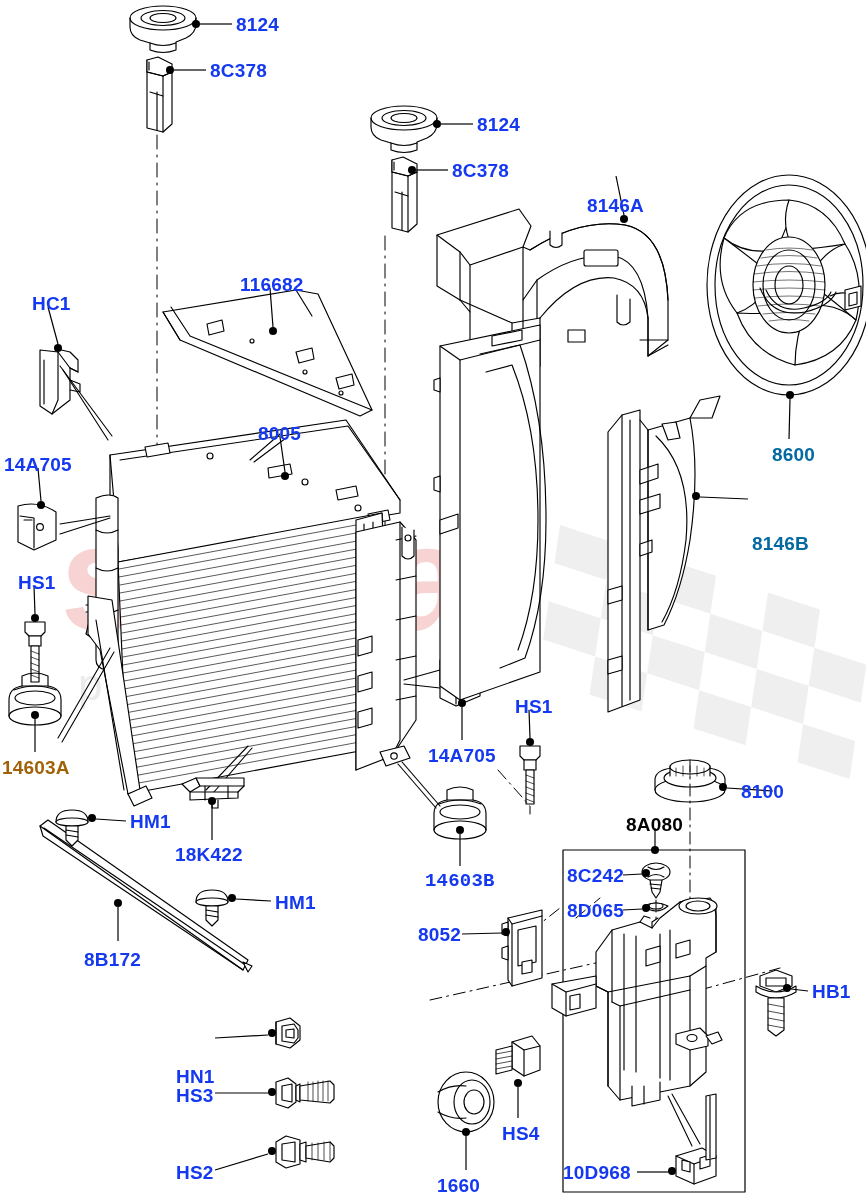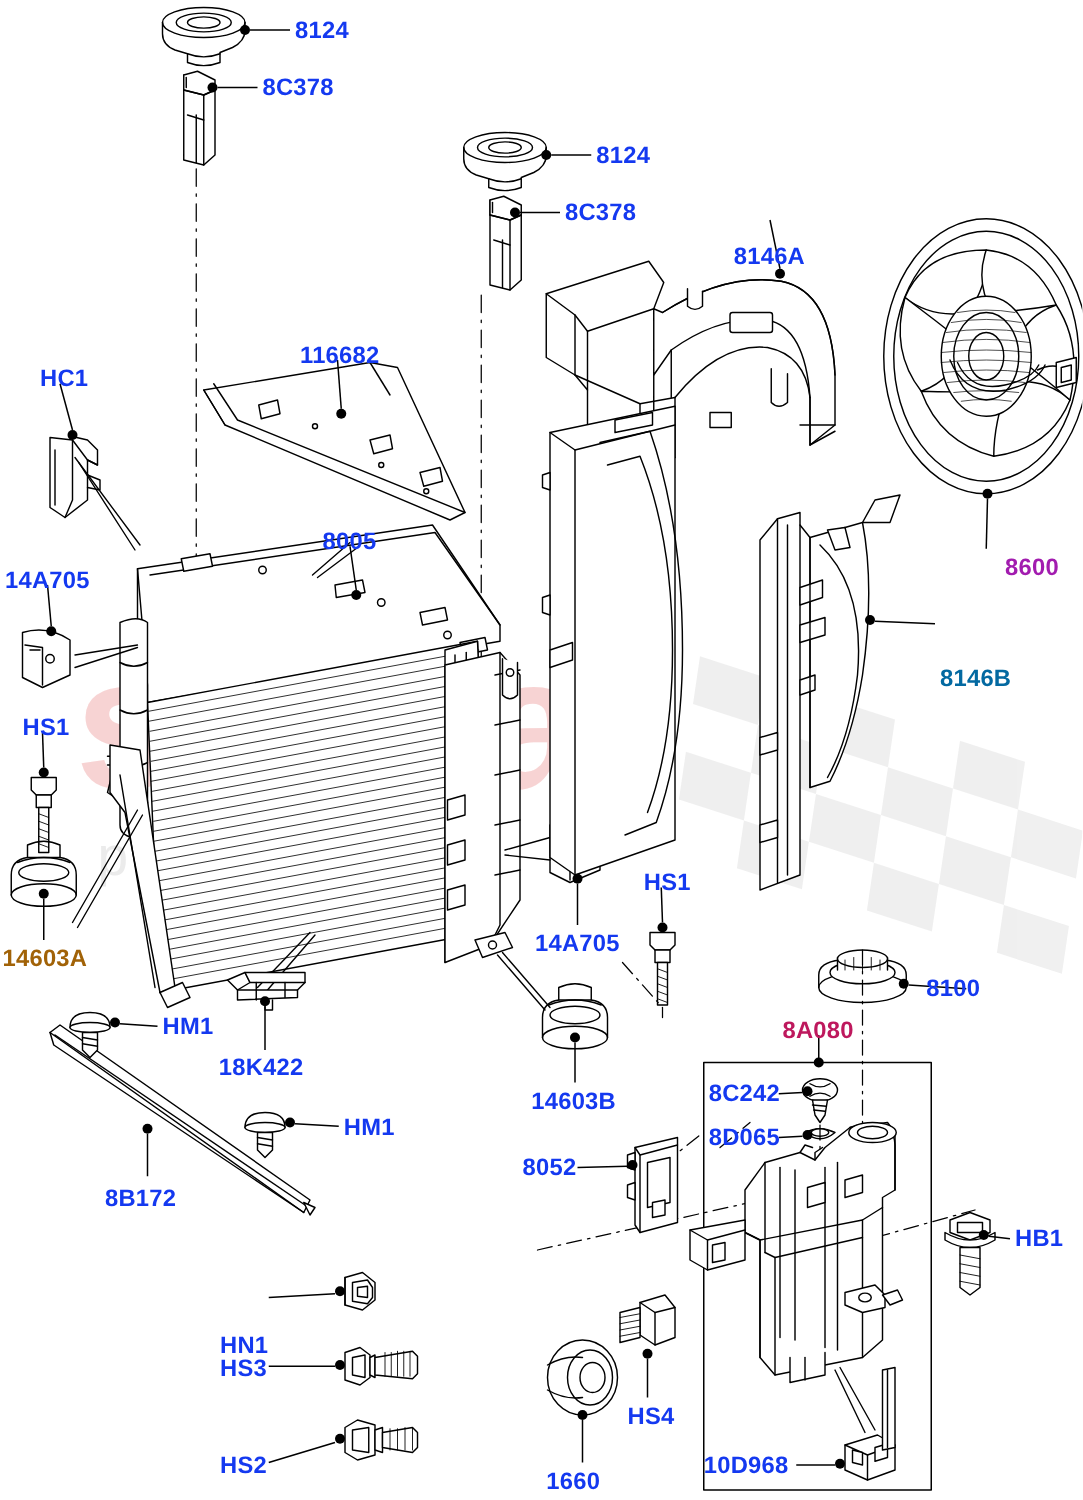--- a/index.html
+++ b/index.html
@@ -655,25 +655,25 @@
       <div class="lbl" style="left: 2px; top: 758px; color: #a16207;">14603A</div>
       <div class="lbl" style="left: 130px; top: 812px; color: rgb(20, 57, 240);">HM1</div>
       <div class="lbl" style="left: 175px; top: 845px; color: rgb(20, 57, 240);">18K422</div>
       <div class="lbl" style="left: 275px; top: 893px; color: rgb(20, 57, 240);">HM1</div>
       <div class="lbl" style="left: 84px; top: 950px; color: rgb(20, 57, 240);">8B172</div>
       <div class="lbl" style="left: 176px; top: 1031px; color: rgb(20, 57, 240); margin-top: 36px;">HN1</div>
       <div class="lbl" style="left: 176px; top: 1086px; color: rgb(20, 57, 240);">HS3</div>
       <div class="lbl" style="left: 176px; top: 1163px; color: rgb(20, 57, 240);">HS2</div>
       <div class="lbl" style="left: 428px; top: 746px; color: rgb(20, 57, 240);">14A705</div>
       <div class="lbl" style="left: 515px; top: 697px; color: rgb(20, 57, 240);">HS1</div>
-      <div class="lbl" style="left: 425px; top: 872px; color: rgb(20, 57, 240);">14603B</div>
-      <div class="lbl" style="left: 772px; top: 445px; color: #a21caf; margin-left: 32px;">8600</div>
+      <div class="lbl" style="left: 425px; top: 872px; color: rgb(20, 57, 240); font-family: Liberation Mono, monospace;">14603B</div>
+      <div class="lbl" style="left: 772px; top: 445px; color: #0369a1;">8600</div>
       <div class="lbl" style="left: 752px; top: 490px; color: #0369a1; margin-top: 44px;">8146B</div>
       <div class="lbl" style="left: 741px; top: 782px; color: rgb(20, 57, 240);">8100</div>
-      <div class="lbl" style="left: 626px; top: 815px; color: #be185d;">8A080</div>
+      <div class="lbl" style="left: 626px; top: 815px; color: #000000;">8A080</div>
       <div class="lbl" style="left: 567px; top: 866px; color: rgb(20, 57, 240);">8C242</div>
       <div class="lbl" style="left: 567px; top: 901px; color: rgb(20, 57, 240);">8D065</div>
       <div class="lbl" style="left: 418px; top: 925px; color: rgb(20, 57, 240);">8052</div>
       <div class="lbl" style="left: 812px; top: 982px; color: rgb(20, 57, 240);">HB1</div>
       <div class="lbl" style="left: 437px; top: 1176px; color: rgb(20, 57, 240);">1660</div>
       <div class="lbl" style="left: 502px; top: 1124px; color: rgb(20, 57, 240);">HS4</div>
       <div class="lbl" style="left: 563px; top: 1163px; color: rgb(20, 57, 240);">10D968</div>
     </div>
 
 </div>

